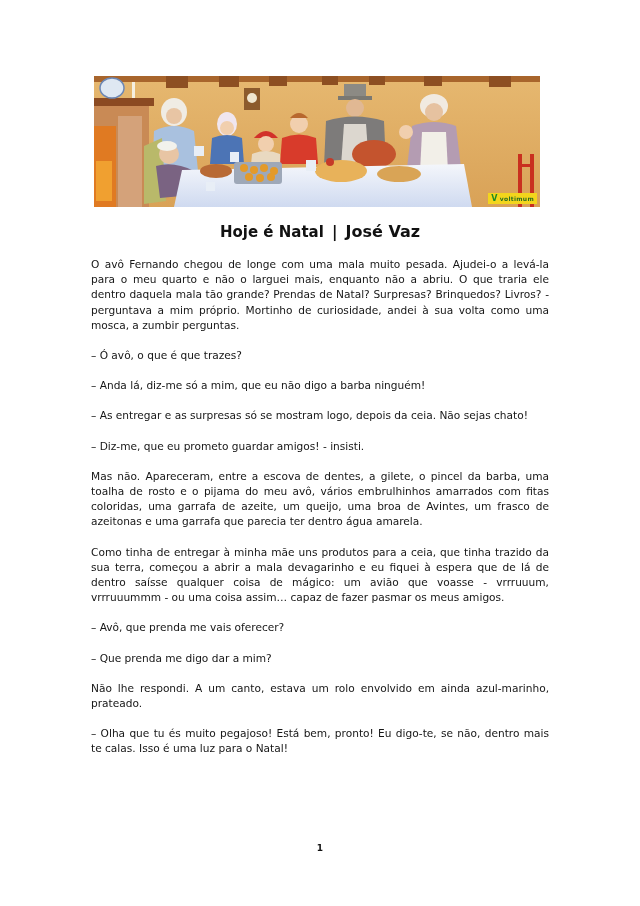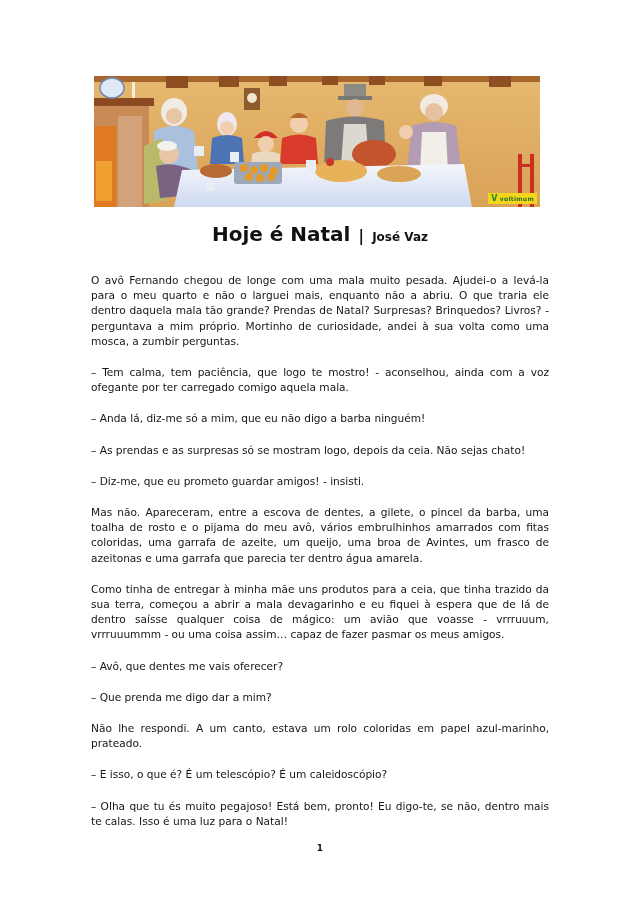--- a/index.html
+++ b/index.html
@@ -59,47 +59,47 @@
       position: absolute;
       left: 0;
       top: 222px;
       width: 640px;
       text-align: center;
       white-space: nowrap;
     }
     .title-main {
       font-family: "DejaVu Sans", sans-serif;
       font-weight: bold;
-      font-size: 20px;
+      font-size: 15px;
       color: #111;
     }
     .title-sep {
       font-family: "DejaVu Sans", sans-serif;
       font-weight: bold;
       font-size: 15px;
       margin: 0 3px;
     }
     .title-author {
       font-family: "DejaVu Sans", sans-serif;
       font-weight: bold;
-      font-size: 12px;
+      font-size: 16px;
     }
     
     .body-text {
       position: absolute;
       left: 91px;
       top: 257px;
       width: 458px;
       font-family: "DejaVu Sans", sans-serif;
       font-size: 10.6px;
       line-height: 15.2px;
       color: #151515;
     }
     .body-text p {
-      margin: 16px 0 15px 0;
+      margin: 0 0 15px 0;
       text-align: justify;
       text-justify: inter-word;
     }
     .body-text p.dialogue-short {
       text-align: left;
     }
     .page-number {
       position: absolute;
       left: 0;
       top: 843px;
@@ -222,27 +222,26 @@
   </div>
 
   <div class="title-row">
     <span class="title-main">Hoje é Natal</span>
     <span class="title-sep">|</span>
     <span class="title-author">José Vaz</span>
   </div>
 
   <div class="body-text">
     <p>O avô Fernando chegou de longe com uma mala muito pesada. Ajudei-o a levá-la para o meu quarto e não o larguei mais, enquanto não a abriu. O que traria ele dentro daquela mala tão grande? Prendas de Natal? Surpresas? Brinquedos? Livros? - perguntava a mim próprio. Mortinho de curiosidade, andei à sua volta como uma mosca, a zumbir perguntas.</p>
-    <p>– Tem calma, tem paciência, que logo te mostro! - aconselhou, ainda com a voz ofegante por ter carregado comigo aquela mala.</p>
+    <p class="dialogue-short">– Ó avô, o que é que trazes?</p>
     <p class="dialogue-short">– Anda lá, diz-me só a mim, que eu não digo a barba ninguém!</p>
-    <p class="dialogue-short">– As prendas e as surpresas só se mostram logo, depois da ceia. Não sejas chato!</p>
+    <p class="dialogue-short">– As entregar e as surpresas só se mostram logo, depois da ceia. Não sejas chato!</p>
     <p class="dialogue-short">– Diz-me, que eu prometo guardar amigos! - insisti.</p>
     <p>Mas não. Apareceram, entre a escova de dentes, a gilete, o pincel da barba, uma toalha de rosto e o pijama do meu avô, vários embrulhinhos amarrados com fitas coloridas, uma garrafa de azeite, um queijo, uma broa de Avintes, um frasco de azeitonas e uma garrafa que parecia ter dentro água amarela.</p>
     <p>Como tinha de entregar à minha mãe uns produtos para a ceia, que tinha trazido da sua terra, começou a abrir a mala devagarinho e eu fiquei à espera que de lá de dentro saísse qualquer coisa de mágico: um avião que voasse - vrrruuum, vrrruuummm - ou uma coisa assim… capaz de fazer pasmar os meus amigos.</p>
-    <p class="dialogue-short">– Avô, que dentes me vais oferecer?</p>
+    <p class="dialogue-short">– Avô, que prenda me vais oferecer?</p>
     <p class="dialogue-short">– Que prenda me digo dar a mim?</p>
-    <p>Não lhe respondi. A um canto, estava um rolo coloridas em papel azul-marinho, prateado.</p>
-    <p class="dialogue-short">– E isso, o que é? É um telescópio? É um caleidoscópio?</p>
+    <p>Não lhe respondi. A um canto, estava um rolo envolvido em ainda azul-marinho, prateado.</p>
     <p>– Olha que tu és muito pegajoso! Está bem, pronto! Eu digo-te, se não, dentro mais te calas. Isso é uma luz para o Natal!</p>
   </div>
 
   <div class="page-number">1</div>
 </div>
 
 </body></html>

